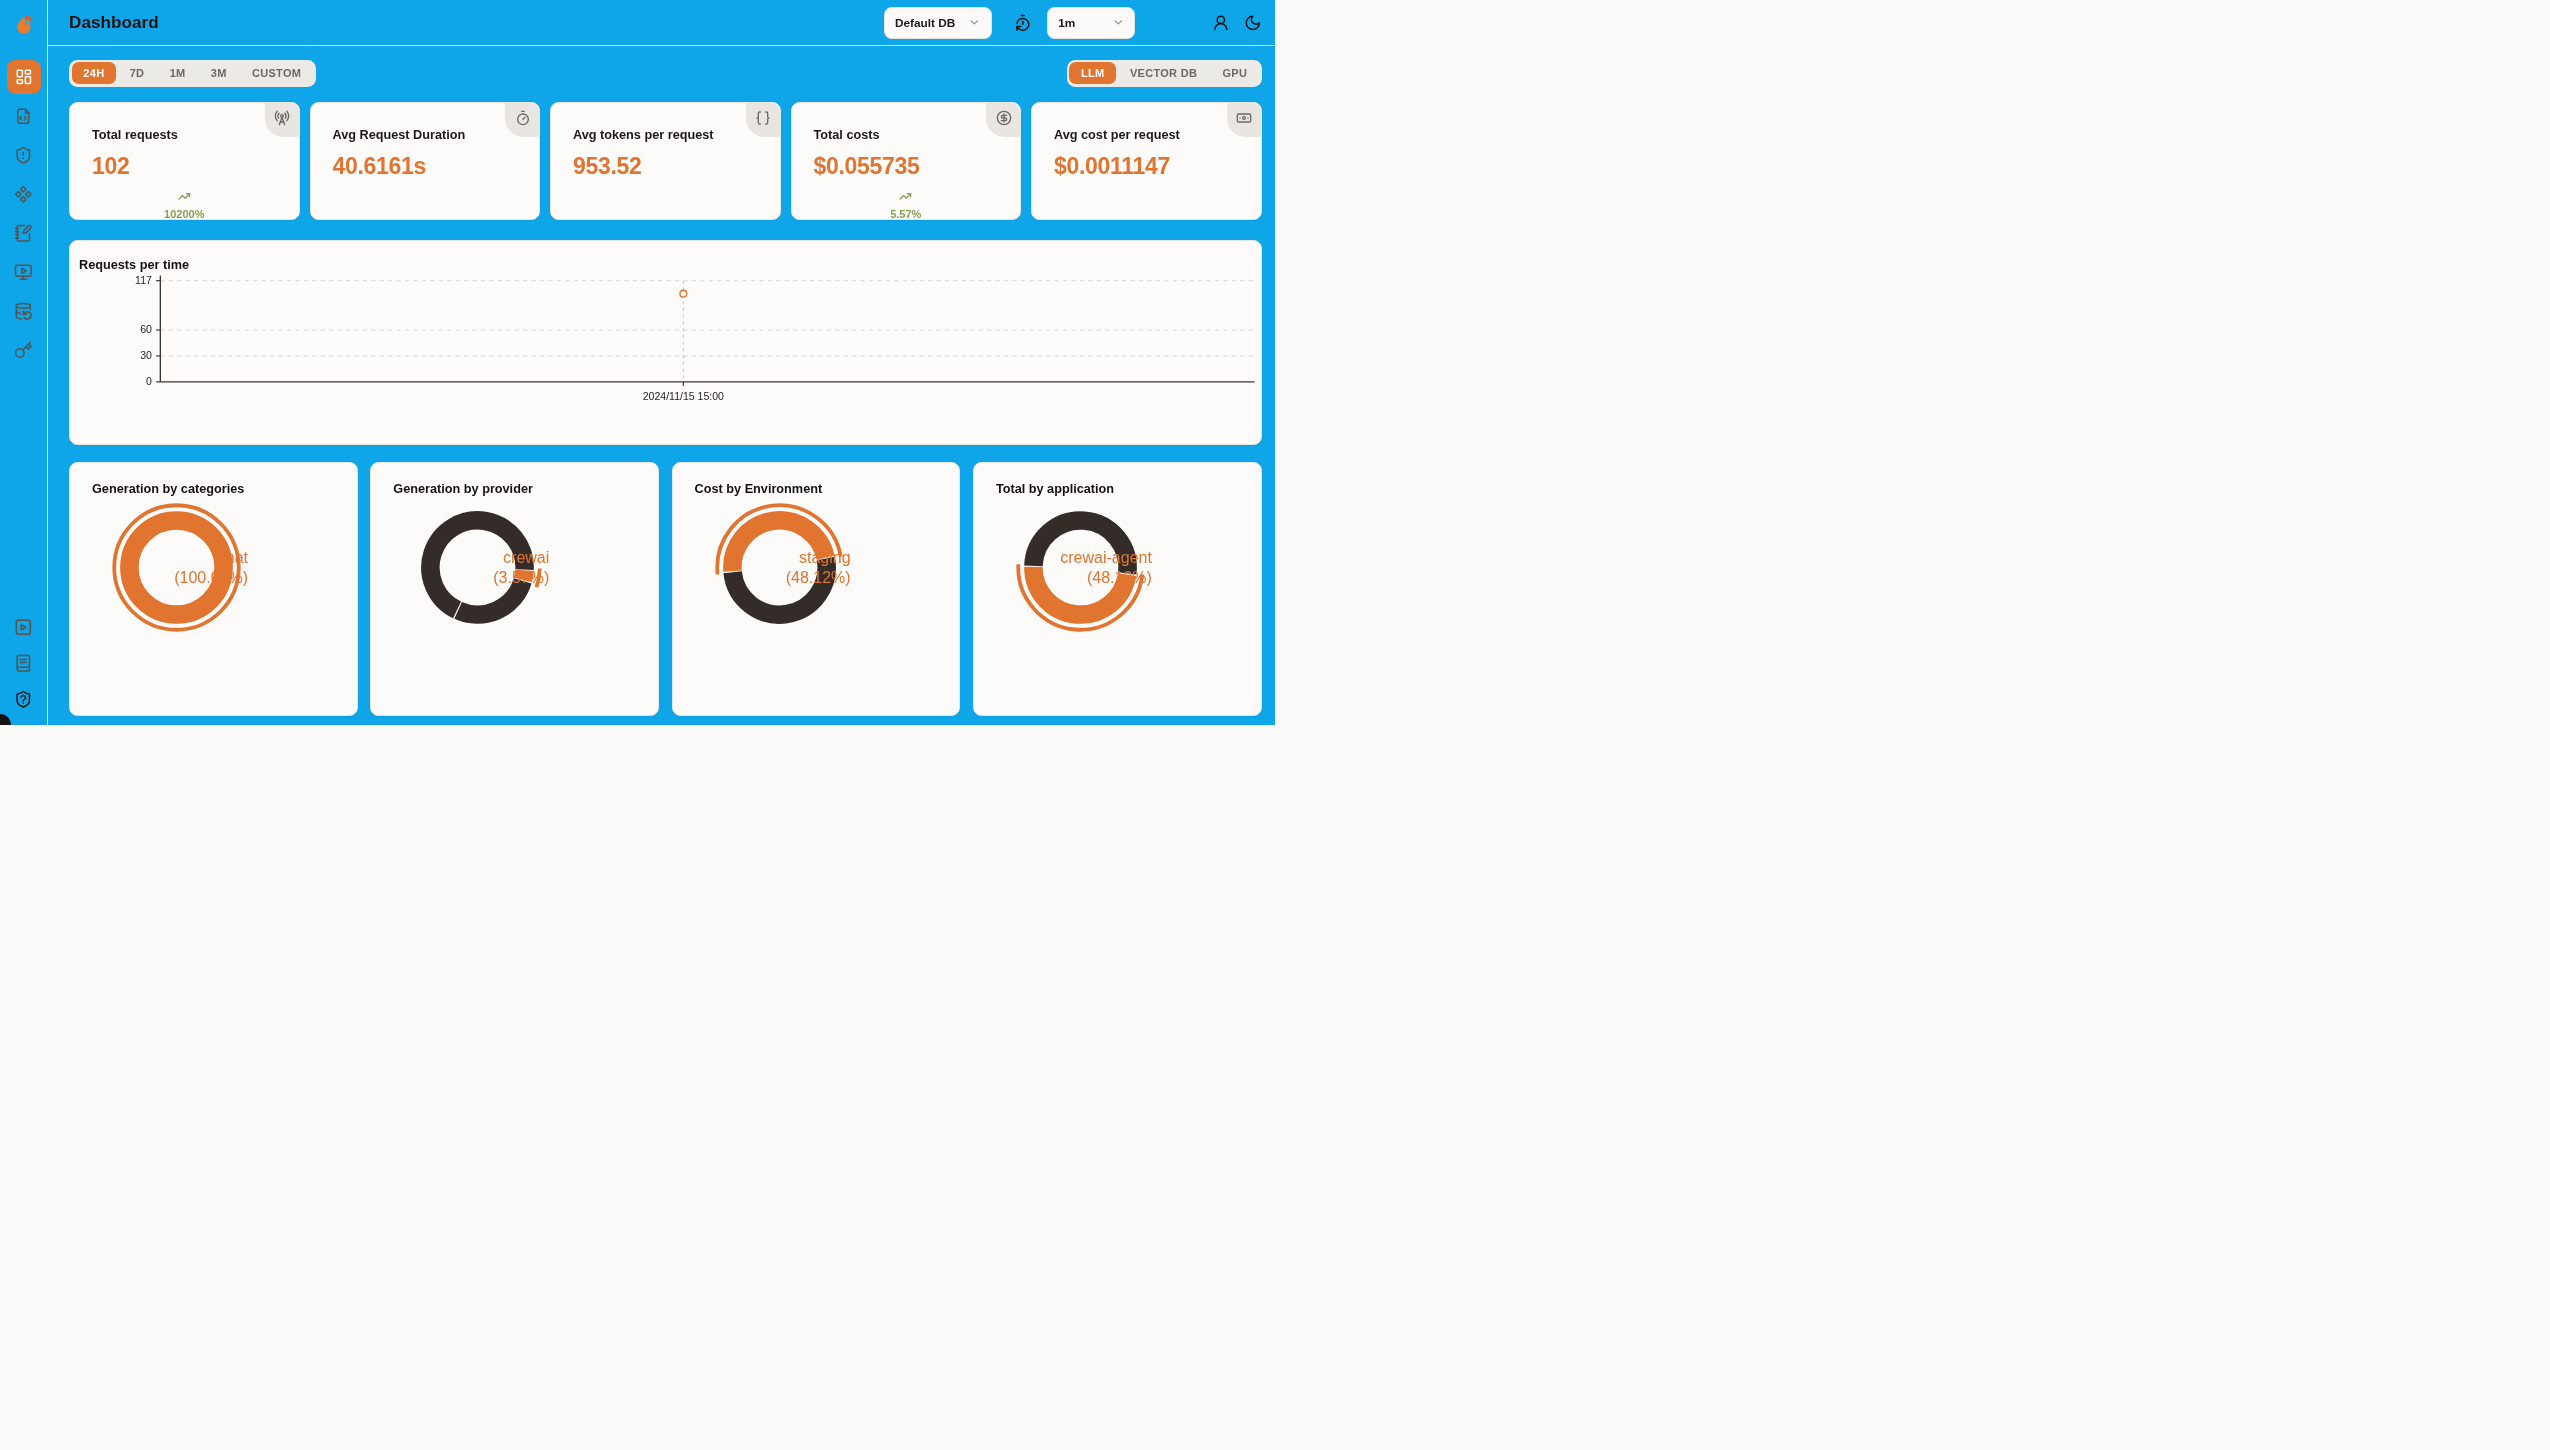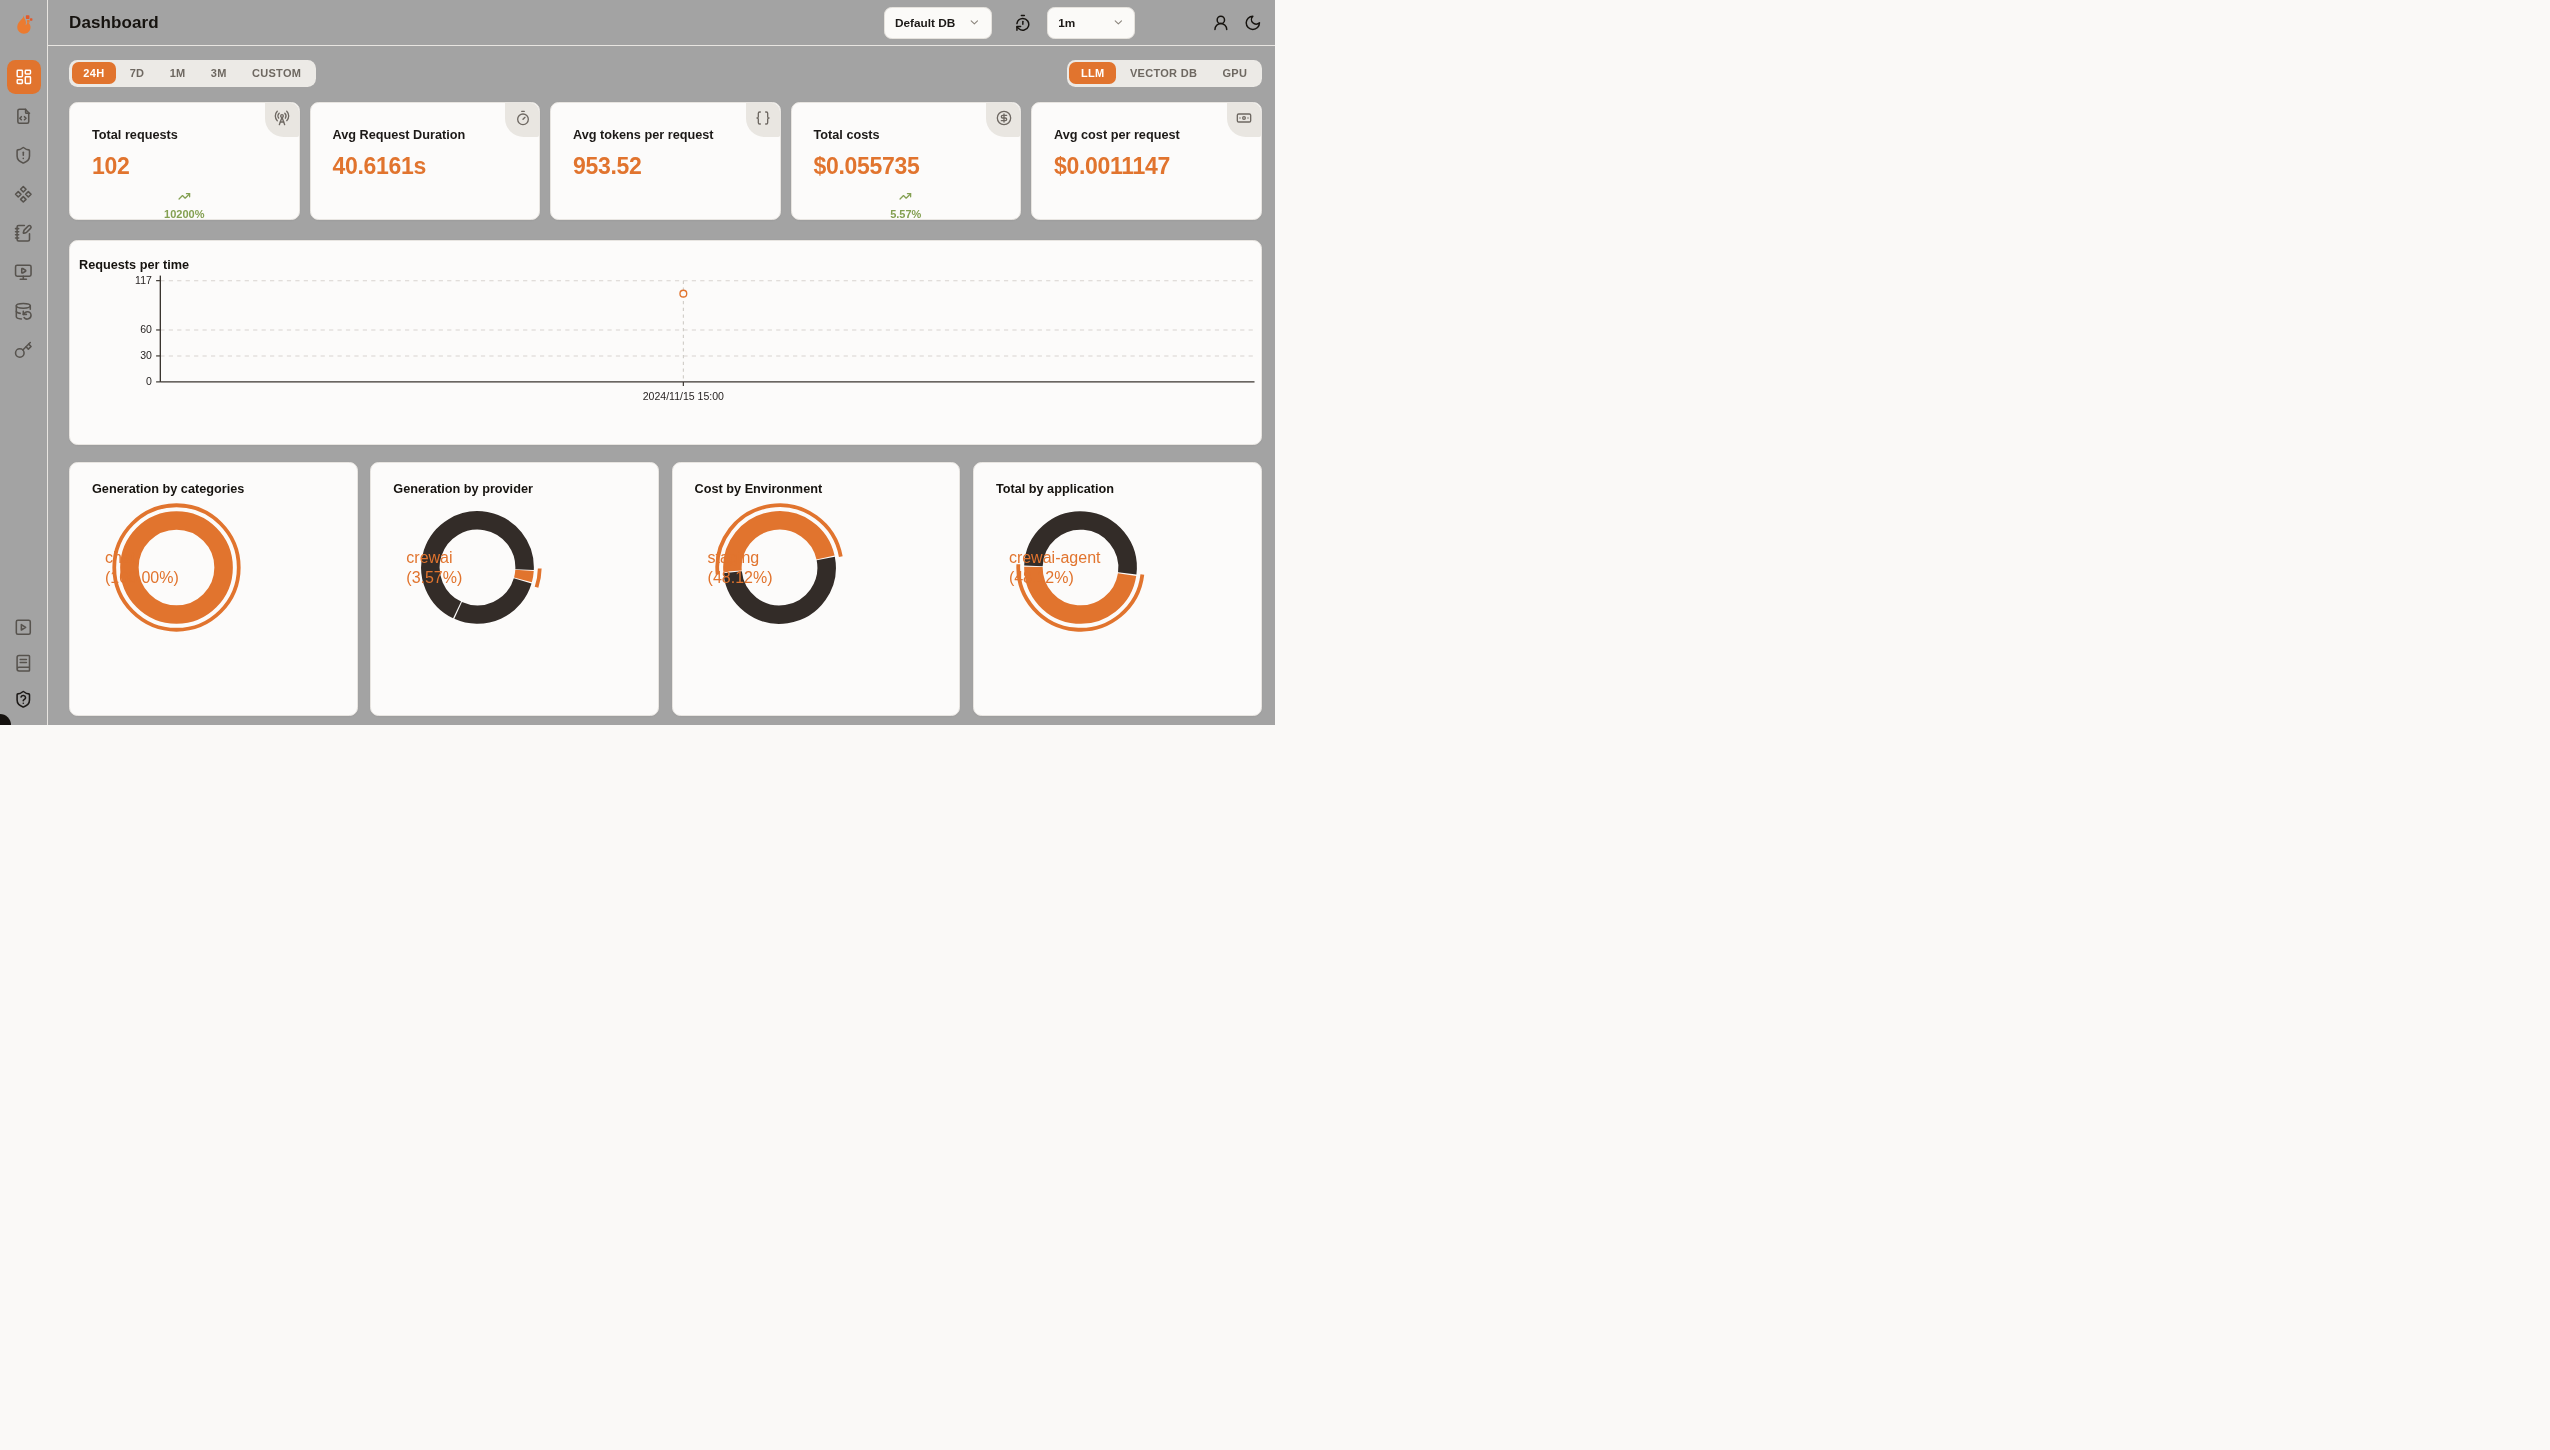--- a/index.html
+++ b/index.html
@@ -1,19 +1,19 @@
 <!DOCTYPE html>
 <html style="--accent: #E1742E; --green: #84A052;font-size:13.5px"><head>
 <meta charset="utf-8">
 <style>
   html,body{margin:0;padding:0;background:#FAF9F7;}
   *{box-sizing:border-box;}
   .app{
     position:relative;width:1275px;height:725px;overflow:hidden;
-    background:#a3a3a3;color:#201C19;
+    background:#0ea5e9;color:#201C19;
     font-family:"Liberation Sans", sans-serif;
     -webkit-font-smoothing:antialiased;
   }
   
   .sidebar{position:absolute;left:0;top:0;bottom:0;width:48px;border-right:0.8px solid #E8E5E1;display:flex;flex-direction:column;align-items:center;}
   .logo{height:46px;display:flex;align-items:center;justify-content:center;width:100%;}
   .side-nav{display:flex;flex-direction:column;gap:5px;padding-top:14.3px;align-items:center;}
   .nav-item{width:34px;height:34px;border-radius:8.4px;display:flex;align-items:center;justify-content:center;color:#57534E;cursor:pointer;}
   .nav-item.active{background:var(--accent,#E1742E);color:#fff;}
   .side-bottom{margin-top:auto;display:flex;flex-direction:column;gap:14.3px;padding-bottom:14.3px;align-items:center;}
@@ -52,21 +52,21 @@
   
   .chart-card{margin-top:20px;height:205px;}
   .chart-title{position:absolute;left:9px;top:17px;font-size:12.7px;font-weight:700;color:#16130F;}
   .chart-card svg{position:absolute;left:0;top:0;}
   
   .donuts-row{display:grid;grid-template-columns:repeat(4,1fr);gap:12.7px;margin-top:17.7px;}
   .donut-card{height:254px;padding:18.6px 0 0 22px;}
   .donut-title{font-size:12.7px;font-weight:700;color:#16130F;}
   .donut-wrap{position:absolute;left:35px;top:33px;width:143px;height:143px;}
   .donut-wrap svg{position:absolute;left:0;top:0;}
-  .donut-center{position:absolute;inset:0;display:flex;flex-direction:column;align-items:flex-start;justify-content:center;text-align:center;color:var(--accent,#E1742E);font-size:16px;line-height:20px;font-weight:500;pointer-events:none;}
+  .donut-center{position:absolute;inset:0;display:flex;flex-direction:column;align-items:flex-end;justify-content:center;text-align:center;color:var(--accent,#E1742E);font-size:16px;line-height:20px;font-weight:500;pointer-events:none;}
 </style>
 </head>
 <body>
 
 <div class="app">
 
   <aside class="sidebar">
     <div class="logo">
       <svg width="25" height="25" viewBox="0 0 32 32">
         <path fill="#EB7B30" d="M16.5 3.5c.6 3-1.2 5.2-3.3 7.3C10.2 13.8 8 16.8 8 20.4 8 25.2 11.8 29 16.6 29c4.7 0 8.4-3.7 8.4-8.3 0-2.3-1.1-4.2-2.6-5.7-.7-.7-1.9-.3-2 .7-.1 1.1-.7 2-1.8 2.4 1.1-2.6.6-5.2-.9-7.8-1-1.8-1.5-4.2-1.2-6.8Z"></path>

